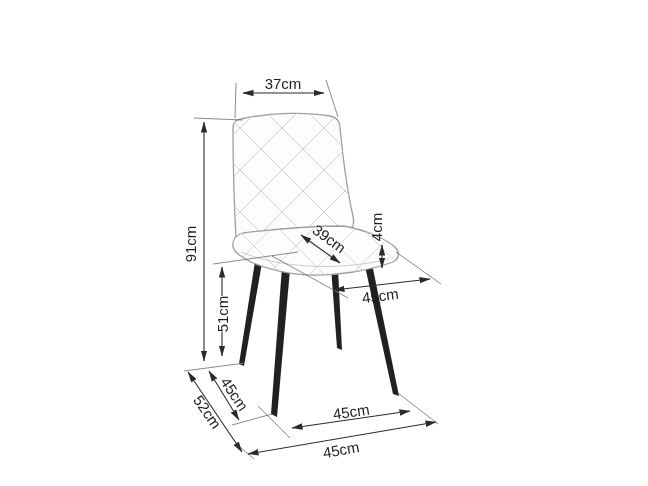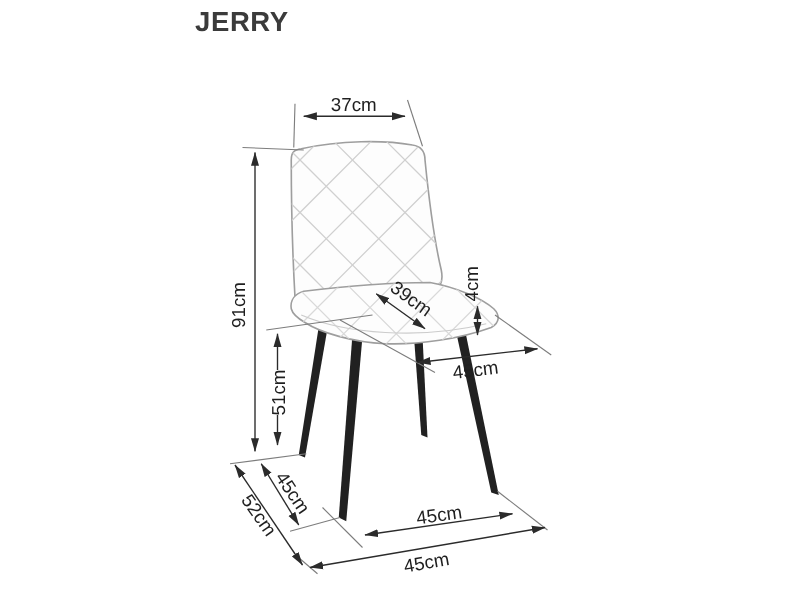--- a/index.html
+++ b/index.html
@@ -14,21 +14,20 @@
   .quilt{stroke:#d0d0d0;stroke-width:1;fill:none;}
   .quilt-seat{stroke:#d9d9d9;stroke-width:1;fill:none;}
   .leg{fill:#212121;stroke:none;}
   .dim-label{font-size:15px;fill:#1f1f1f;}
   text{font-family:"Liberation Sans",sans-serif;}
 </style>
 </head>
 <body>
 
 <div class="stage">
-  <div class="title">JERRY</div>
 
   <svg width="648" height="486" viewBox="0 0 648 486">
     <defs>
       <marker id="ah" markerWidth="11" markerHeight="7" refX="10.5" refY="3.5" orient="auto-start-reverse" markerUnits="userSpaceOnUse">
         <path d="M0,0.3 L11,3.5 L0,6.7 Z" fill="#2b2b2b"></path>
       </marker>
       <clipPath id="clip-back">
         <path d="M241,119 C272,112 308,112 330,116 C337,117 340,122 340,128
                  C343,158 348,195 353,216 C355,226 352,231 344,234
                  L255,246 C245,248 237,246 236,238

